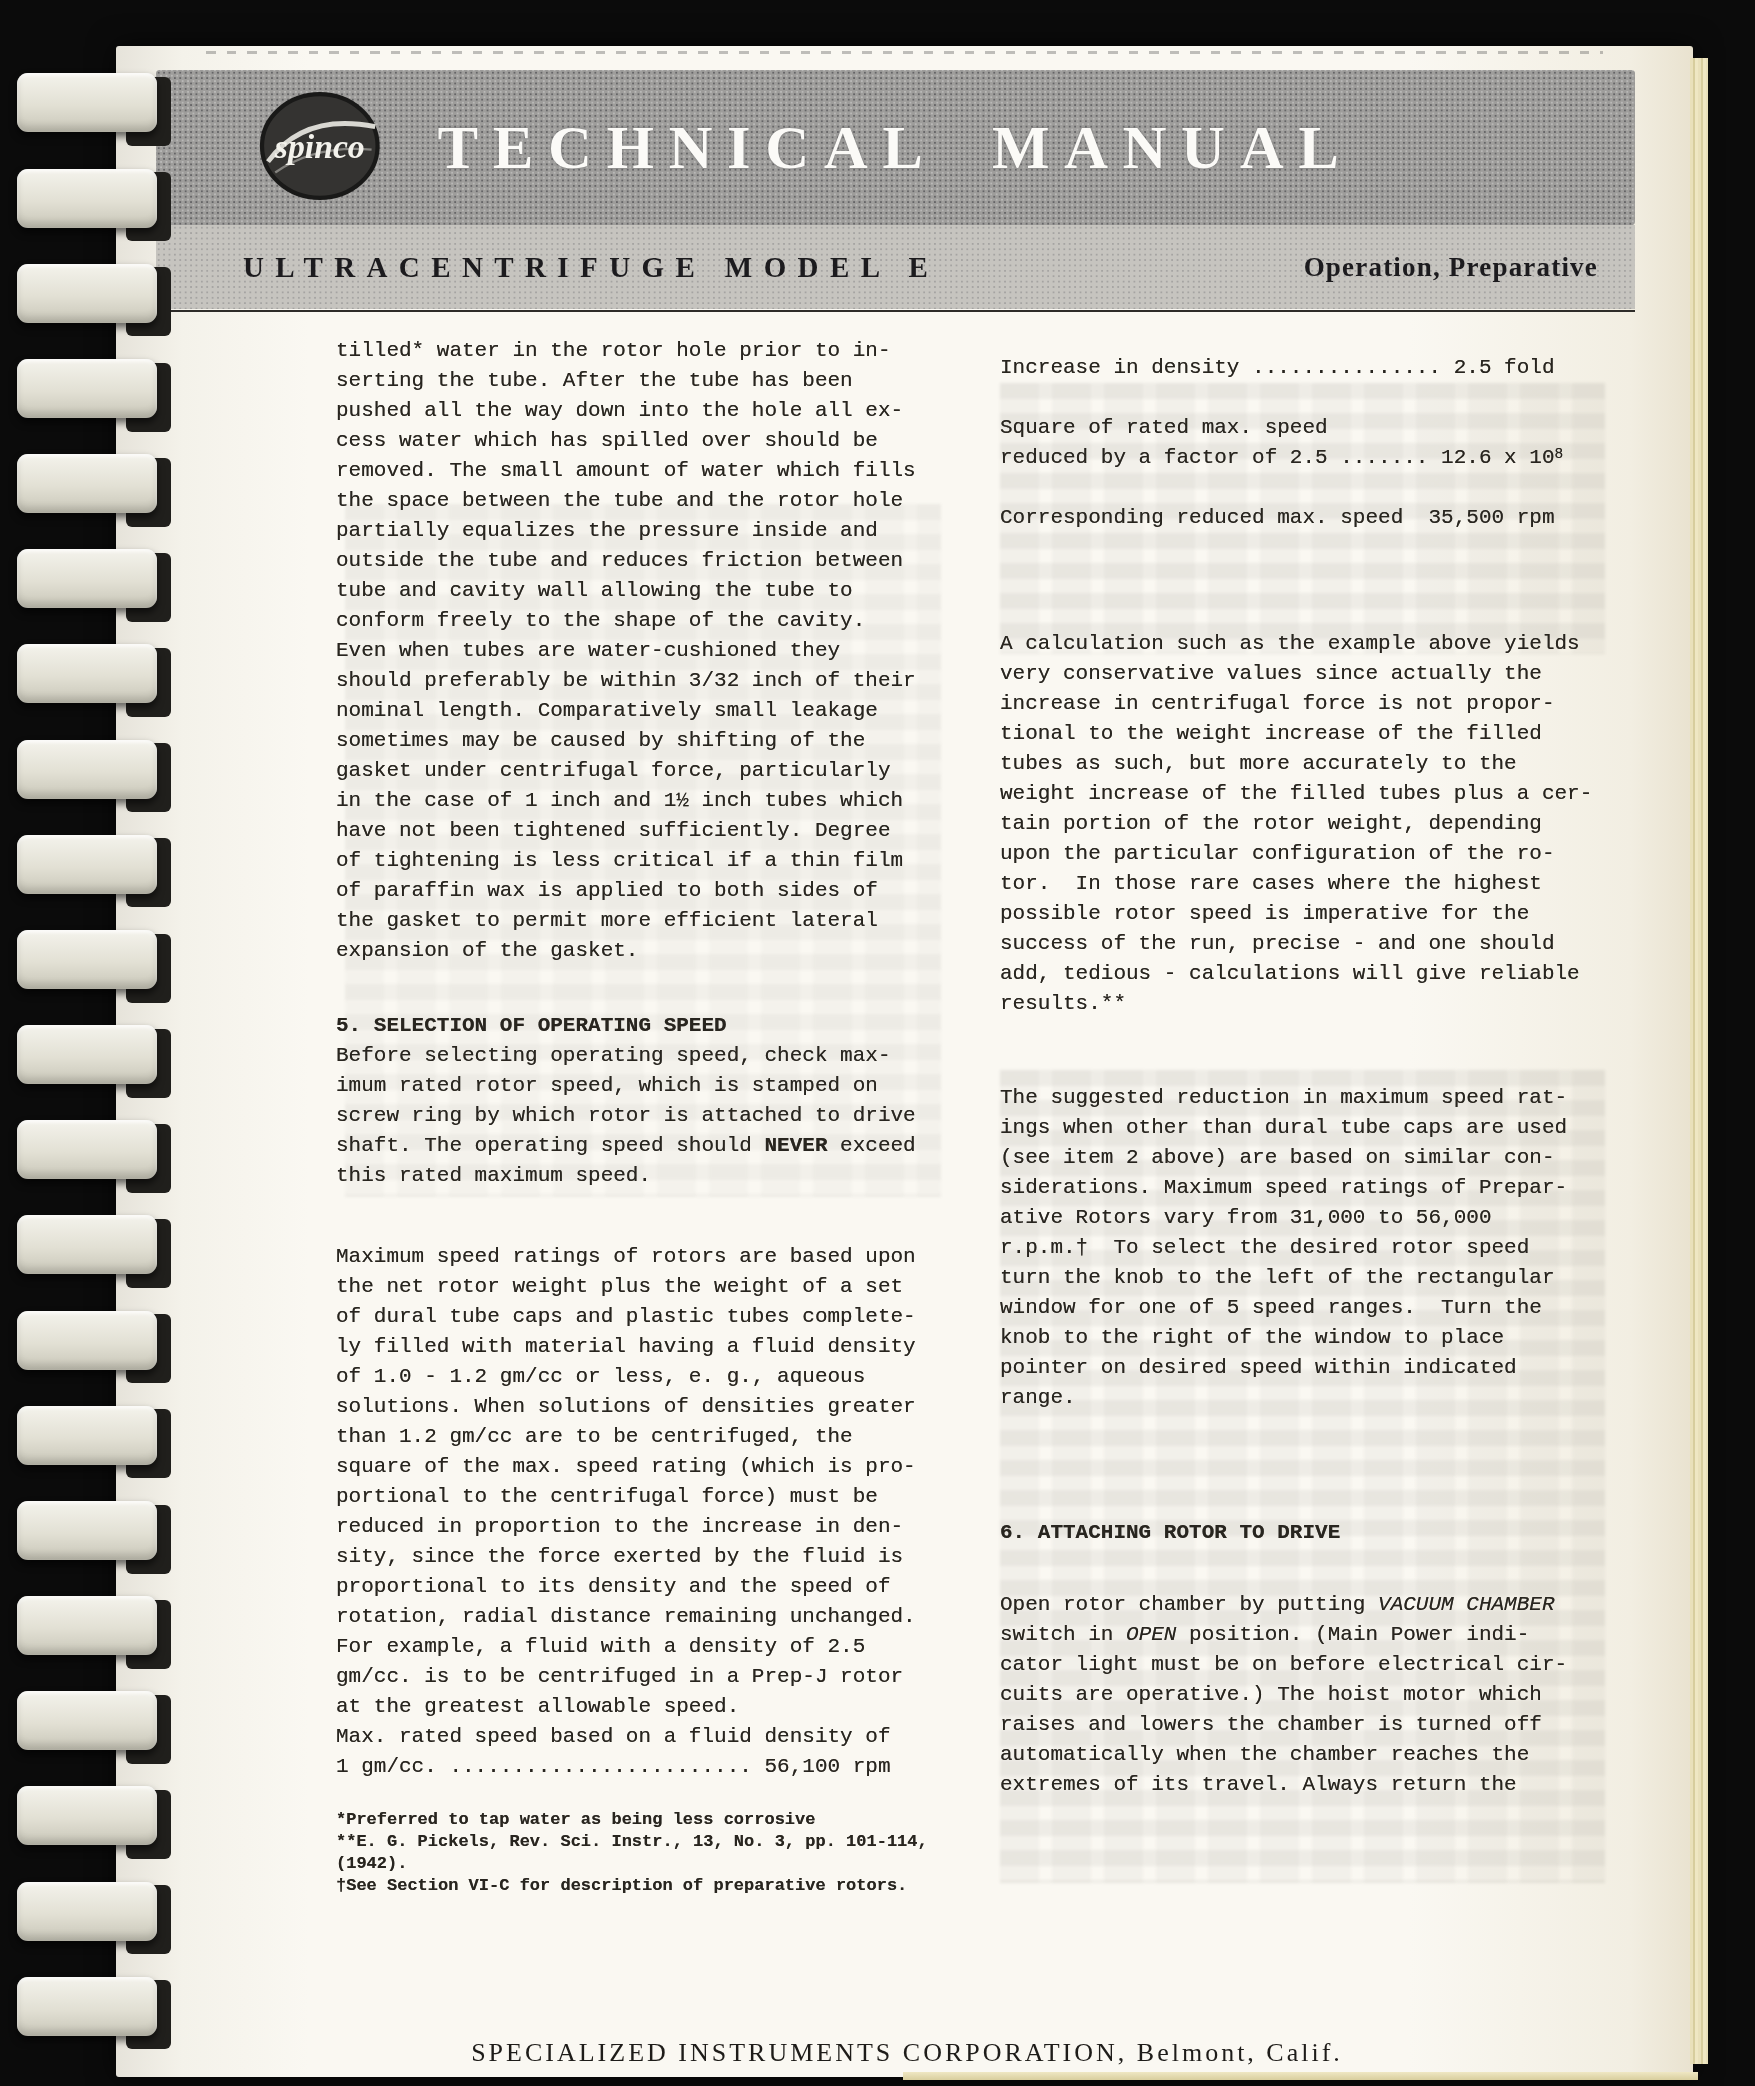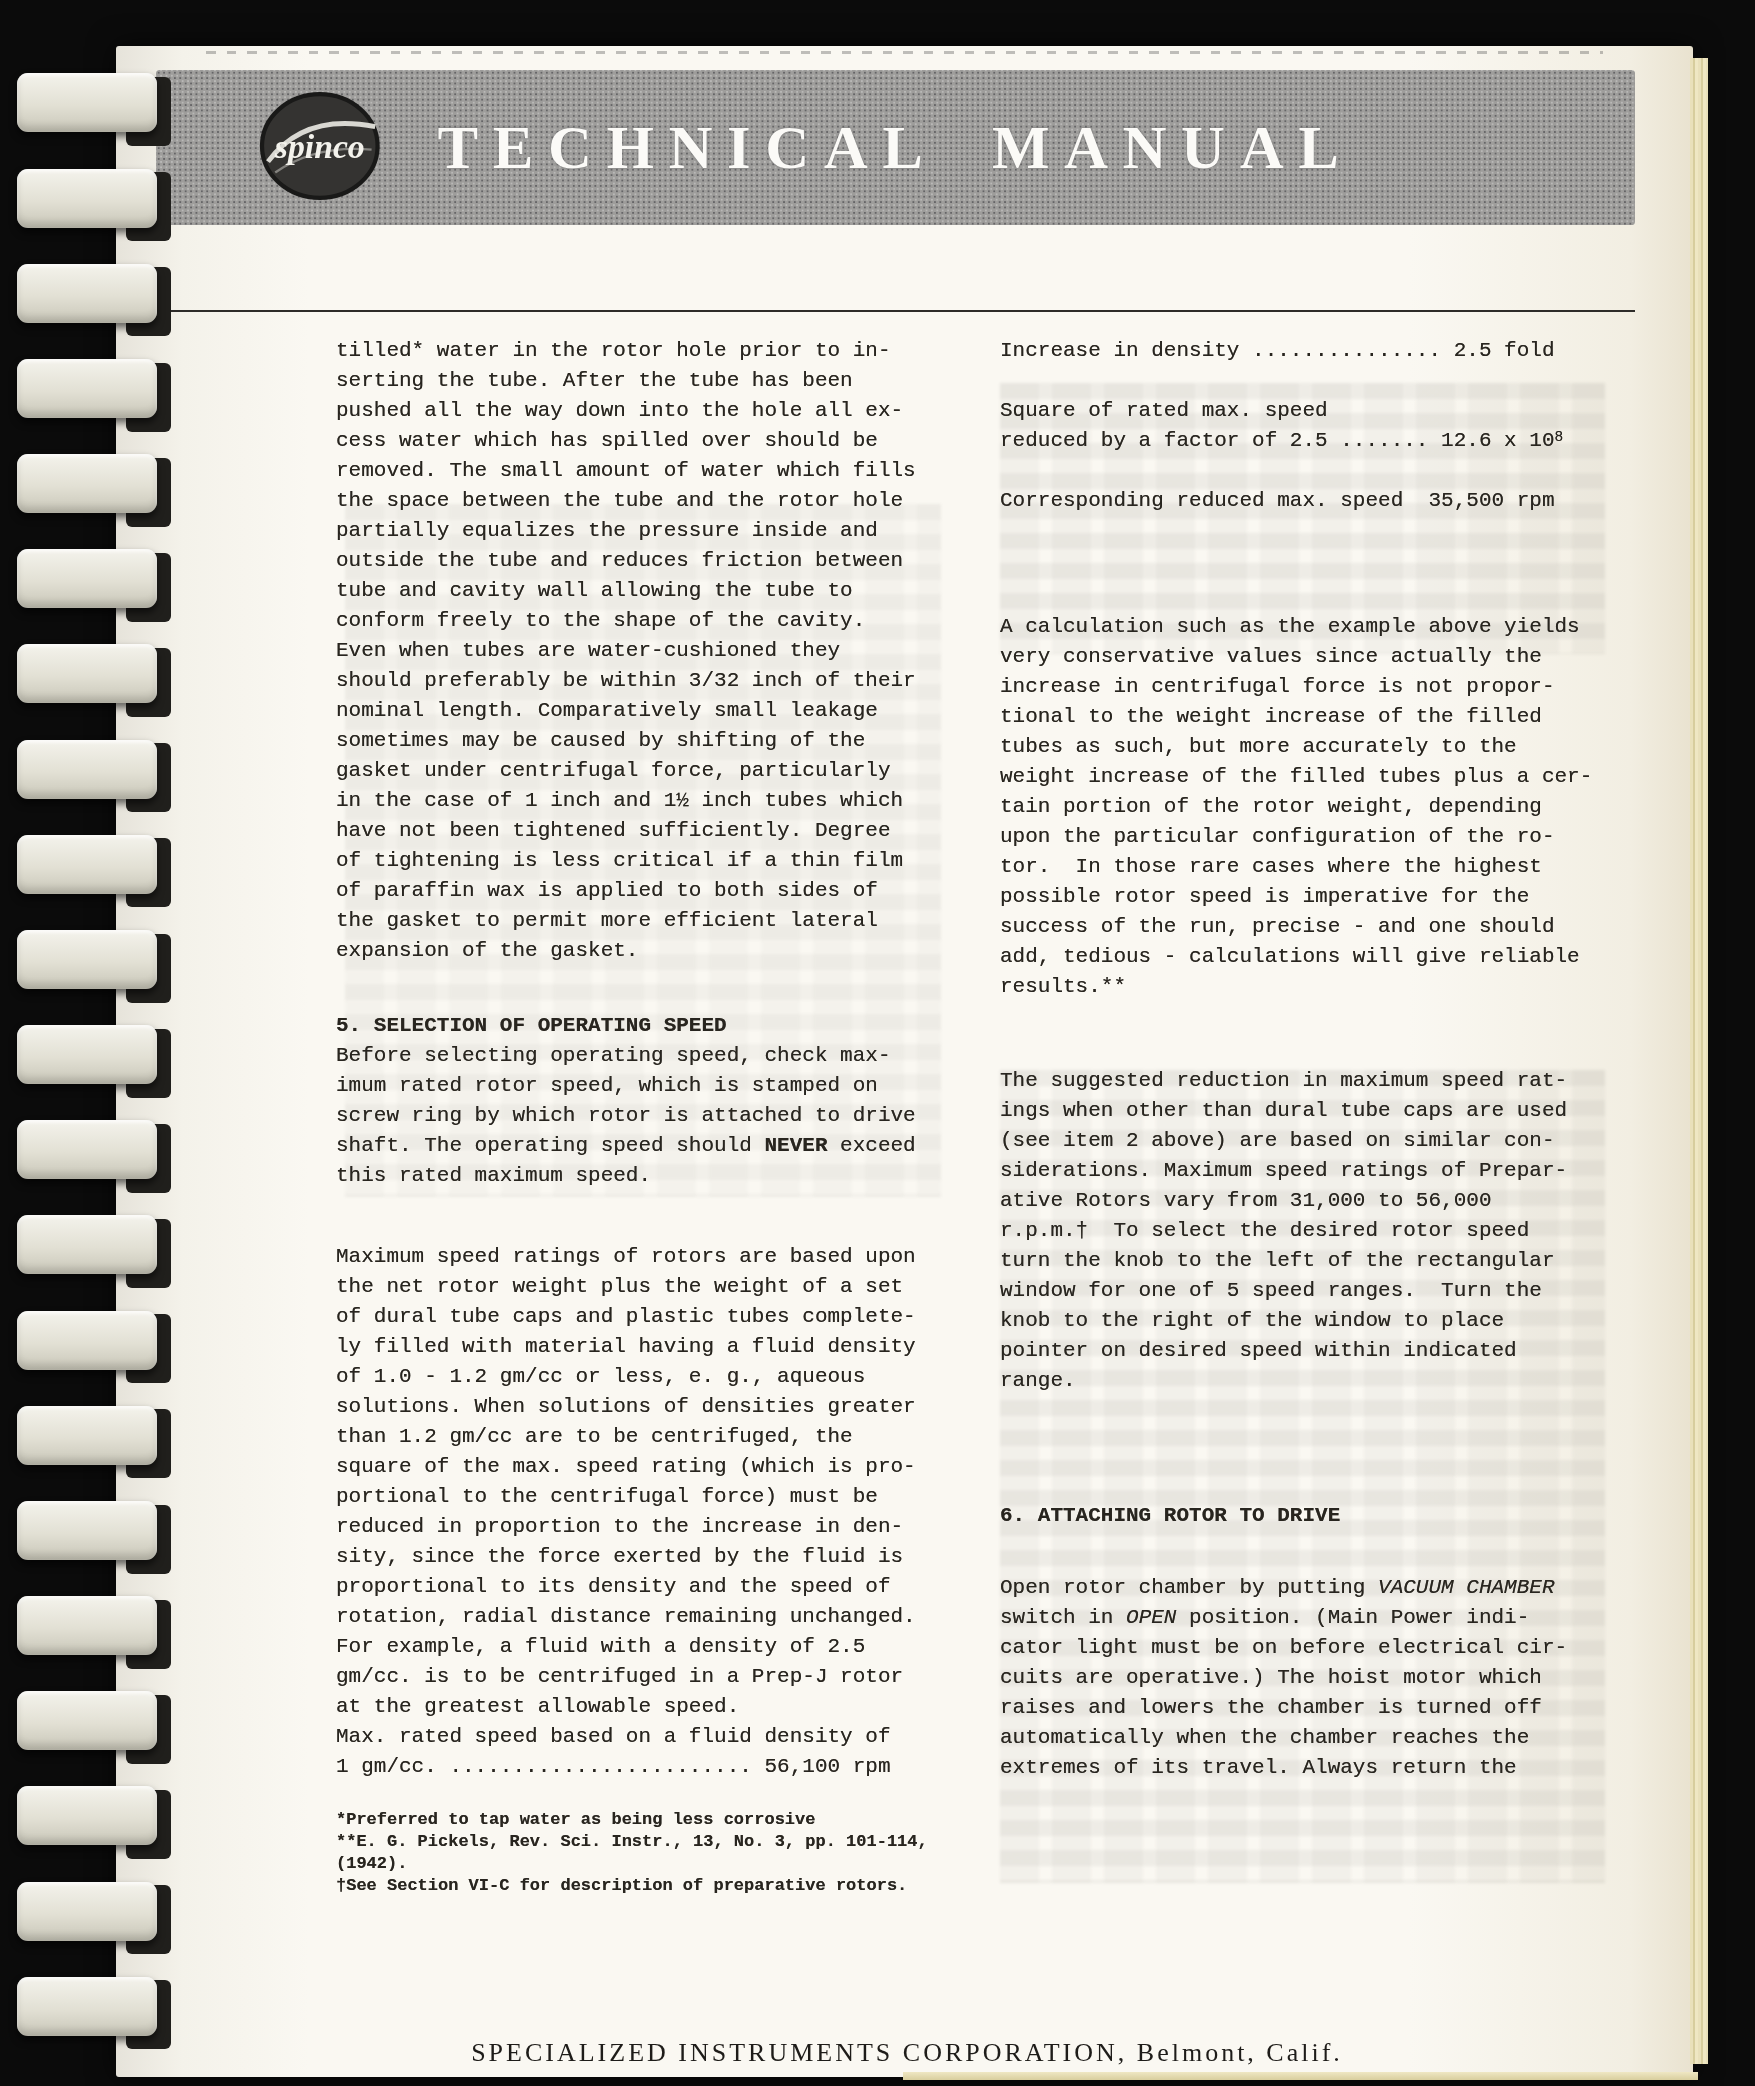--- a/index.html
+++ b/index.html
@@ -41,21 +41,21 @@
   .logo-wrap{position:absolute;left:101px;top:17px;}
   .subtitle-model{position:absolute;left:87px;top:0;height:84px;display:flex;align-items:center;
          font-family:"Liberation Serif",serif;font-weight:bold;font-size:29px;letter-spacing:11.4px;color:#1c1b1e;}
   .subtitle-op{position:absolute;right:37px;top:0;height:84px;display:flex;align-items:center;
          font-family:"Liberation Serif",serif;font-weight:bold;font-size:27px;letter-spacing:1.2px;color:#1c1b1e;}
   
   .col{position:absolute;top:290px;width:605px;color:#28251f;
        font-family:Liberation Mono, monospace;font-size:21px;line-height:30px;
        text-shadow:0 0 0.4px rgba(40,36,30,.65);}
   .col-left{left:220px;}
-  .col-right{left:884px;}
+  .col-right{left:884px;margin-top:17px;}
   .para{white-space:pre-wrap;margin:0;}
   .heading{white-space:pre-wrap;margin:0;font-weight:bold;}
   .stat{white-space:pre-wrap;margin:0 0 30px 0;}
   .stat:last-child{margin-bottom:0;}
   sup{font-size:14.5px;line-height:0;vertical-align:5.4px;}
   .bold{font-weight:bold;}
   .ital{font-style:italic;}
   .footnotes{margin-top:26.5px;font-size:17px;line-height:22px;font-weight:bold;white-space:pre-wrap;}
   .footer{position:absolute;left:0;width:1582px;top:1992px;text-align:center;
        font-family:"Liberation Serif",serif;font-size:26px;letter-spacing:3px;color:#1e1c19;}
@@ -80,20 +80,24 @@
       <div class="logo-wrap">
         <svg width="128" height="118" viewBox="0 0 212 196">
           <ellipse cx="104" cy="98" rx="96" ry="86" fill="#343331"></ellipse>
           <ellipse cx="104" cy="98" rx="96" ry="86" fill="none" stroke="#191918" stroke-width="7"></ellipse>
           <path d="M18,124 Q78,42 196,66" stroke="#d9d8d2" fill="none" stroke-width="8"></path>
           <path d="M30,142 Q96,96 190,104" stroke="#b9b8b2" fill="none" stroke-width="4" opacity=".6"></path>
           <text x="104" y="118" font-size="56" font-style="italic" font-weight="bold" fill="#f3f2ec" text-anchor="middle" font-family="Liberation Serif, serif">spinco</text>
         </svg>
       </div>
       <div class="manual-title">TECHNICAL MANUAL</div>
+    </div>
+    <div class="band-light">
+      <div class="subtitle-model">ULTRACENTRIFUGE MODEL E</div>
+      <div class="subtitle-op">Operation, Preparative</div>
     </div>
     <div class="header-rule"></div>
 
     <div class="col col-left">
       <p class="para">tilled* water in the rotor hole prior to in-
 serting the tube. After the tube has been
 pushed all the way down into the hole all ex-
 cess water which has spilled over should be
 removed. The small amount of water which fills
 the space between the tube and the rotor hole

